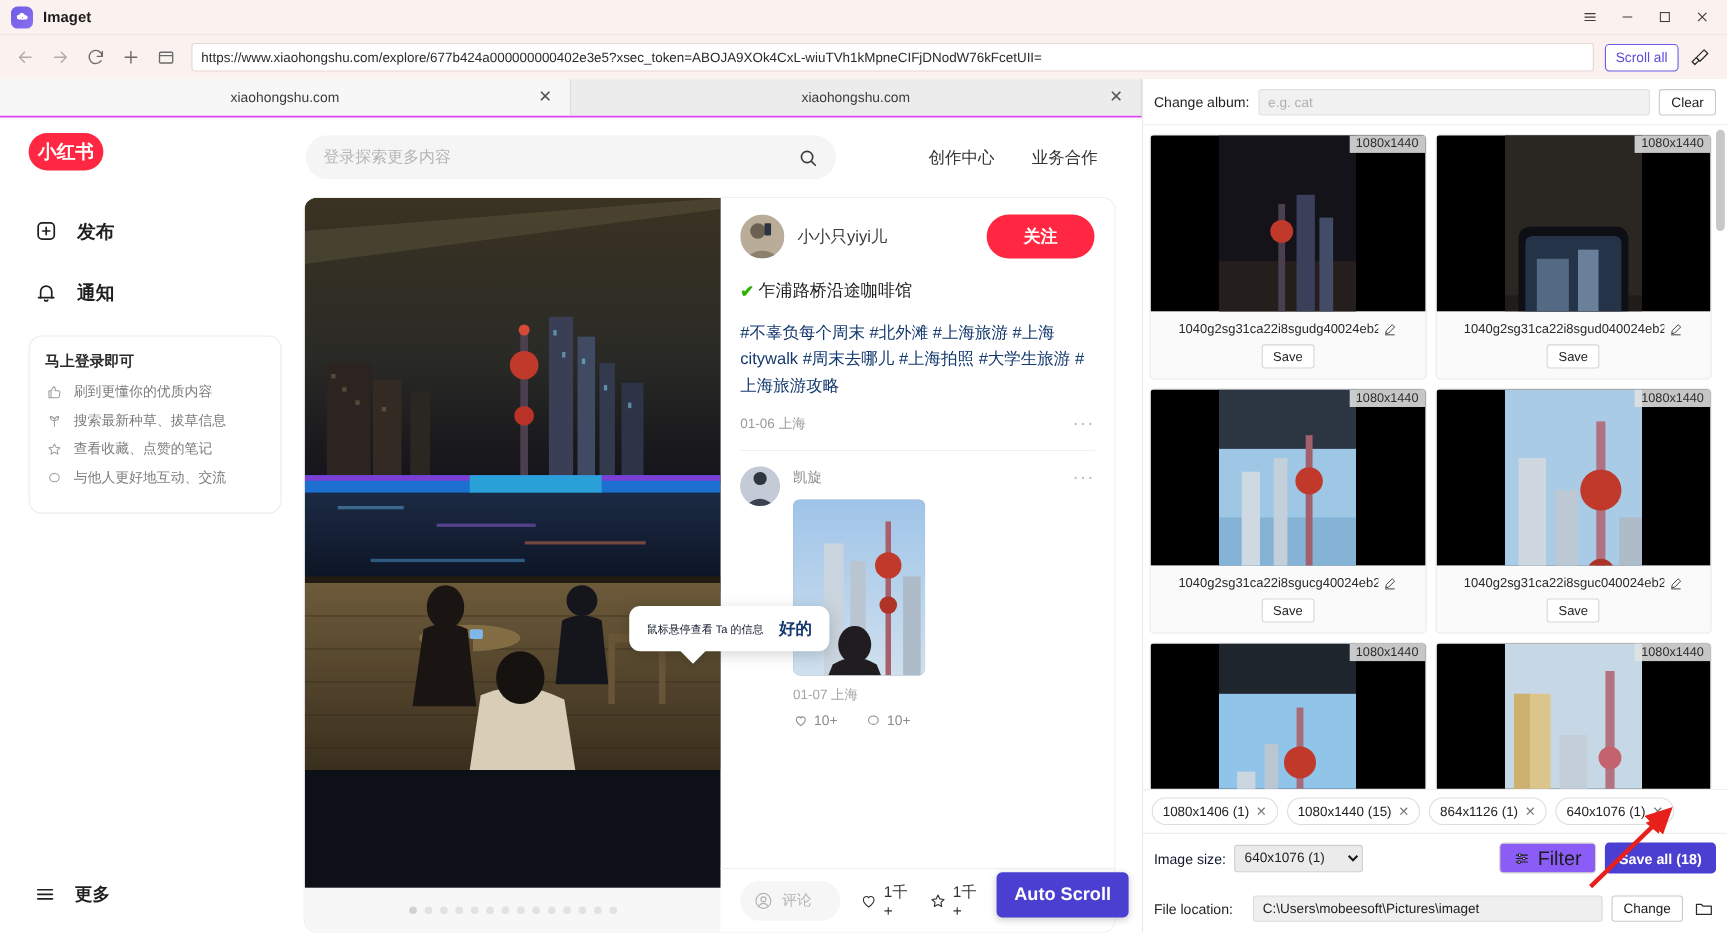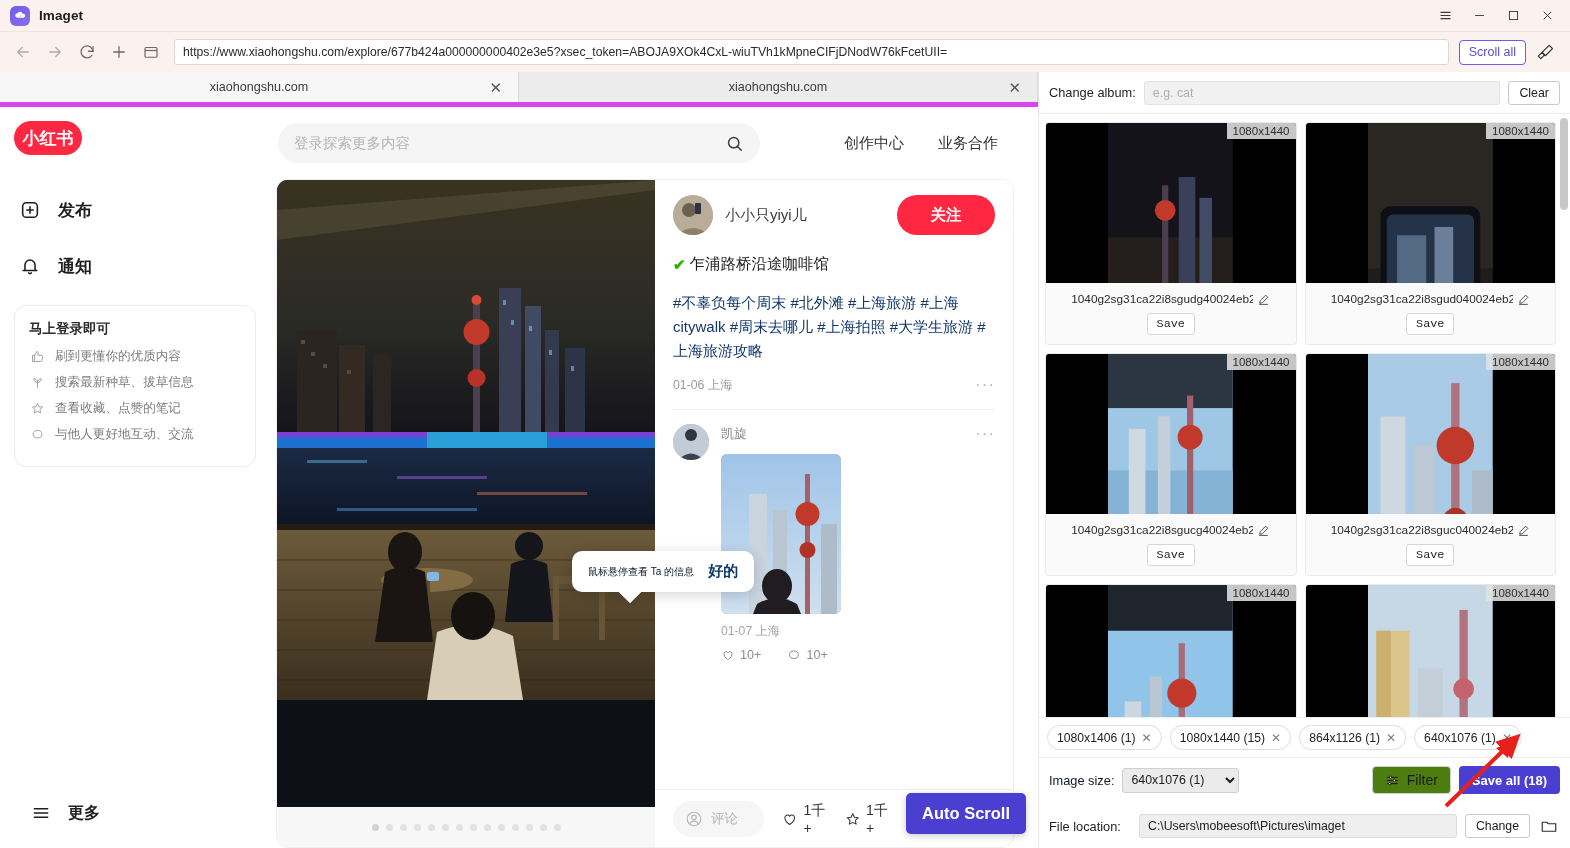--- a/index.html
+++ b/index.html
@@ -56,35 +56,35 @@
     align-items: center; flex: none; cursor: pointer;
   }
   .brush-btn { width: 34px; height: 30px; display:flex; align-items:center; justify-content:center; color:#2e2e2e; flex:none;}
   .brush-btn svg { width: 20px; height: 20px; }
 
   
   .split { flex: 1; display: flex; min-height: 0; }
 
   
   .webview { width: 1038px; flex: none; display: flex; flex-direction: column; min-width:0; background:#fff;}
-  .tabstrip { height: 35px; display: flex; background: #f5f5f5; flex: none; border-bottom:5px solid #d946ef;}
+  .tabstrip { height: 35px; display: flex; background: #f5f5f5; flex: none; border-bottom:2px solid #d946ef;}
   .tab {
     flex: 1; display: flex; align-items: center; justify-content: center;
     position: relative; font-size: 12.6px; color: #3c3c3c; background: #ececec;
     border-right: 1px solid #dadada;
   }
   .tab.active { background: #f7f7f7; }
   .tab .tabclose {
     position: absolute; right: 16px; color: #555; font-size: 15px; line-height: 1;
   }
 
   .page { flex: 1; display: flex; min-height: 0; position: relative; background:#fff;}
 
   
-  .xhs-nav { width: 270px; flex: none; position: relative; }
+  .xhs-nav { width: 270px; flex: none; position: relative; padding-left: 12px; }
   .xhs-logo {
     width: 68px; height: 34px; border-radius: 17px; background: #ff2741;
     color: #fff; font-size: 17px; font-weight: 700; display: flex;
     align-items: center; justify-content: center; margin: 14px 0 0 14px;
     letter-spacing: 0px;
   }
   .nav-items { margin-top: 34px; }
   .nav-item {
     display: flex; align-items: center; gap: 16px; height: 42px;
     padding-left: 18px; margin-bottom: 14px; cursor: pointer;
@@ -252,21 +252,21 @@
   }
   .fname span {
     font-size: 11.8px; color: #2b2b2b; white-space: nowrap; overflow: hidden;
     text-overflow: clip; max-width: 182px;
   }
   .fname .pen { color: #3a3a3a; display: flex; flex: none; }
   .fname .pen svg { width: 13px; height: 13px; }
   .save-btn {
     margin: 2px auto 9px auto; width: 48px; height: 22px; border: 1px solid #d6d6d6;
     background: #fff; border-radius: 3px; font-size: 11.8px; color: #1f1f1f;
-    display: flex; align-items: center; justify-content: center; cursor: pointer; font-family: Liberation Mono, monospace;
+    display: flex; align-items: center; justify-content: center; cursor: pointer;
   }
 
   .scrollbar {
     position: absolute; right: 2px; top: 4px; width: 8px; height: 92px;
     background: #c8c8c8; border-radius: 4px;
   }
 
   .chips-row {
     display: flex; align-items: center; gap: 8px; padding: 7px 8px; flex-wrap: nowrap;
     border-top: 1px solid #ececec; flex: none; overflow: hidden;
@@ -284,22 +284,22 @@
   }
   .controls-row .lbl { font-size: 12.8px; color: #0f172a; }
   select.sel {
     height: 25px; background: #ebebeb; border: 1px solid #cfcfcf; border-radius: 3px;
     font-size: 12.4px; color: #1c1c1c; padding: 0 4px;
     font-family: "Liberation Sans", sans-serif; cursor: pointer;
   }
   .spacer { flex: 1; }
   .filter-btn {
     height: 28px; padding: 0 12px; border: 1px solid #cfcfcf; border-radius: 4px;
-    background: #4d7c0f; display: flex; align-items: center; gap: 7px;
-    font-size: 14px; color: #1c1c1c; cursor: pointer;
+    background: #8b5cf6; display: flex; align-items: center; gap: 7px;
+    font-size: 18px; color: #1c1c1c; cursor: pointer;
   }
   .filter-btn svg { width: 15px; height: 15px; }
   .saveall-btn {
     height: 28px; padding: 0 13px; border-radius: 4px; background: #4b3fd1; color: #fff;
     font-size: 13px; font-weight: 700; display: flex; align-items: center; cursor: pointer;
   }
   .bottom-rows { padding: 4px 10px 10px 10px; flex: none; position: relative; }
   .brow { display: flex; align-items: center; gap: 8px; margin-top: 8px; }
   .brow .lbl { font-size: 12.8px; color: #1f1f1f; width: 82px; flex: none; }
   .path-input {

